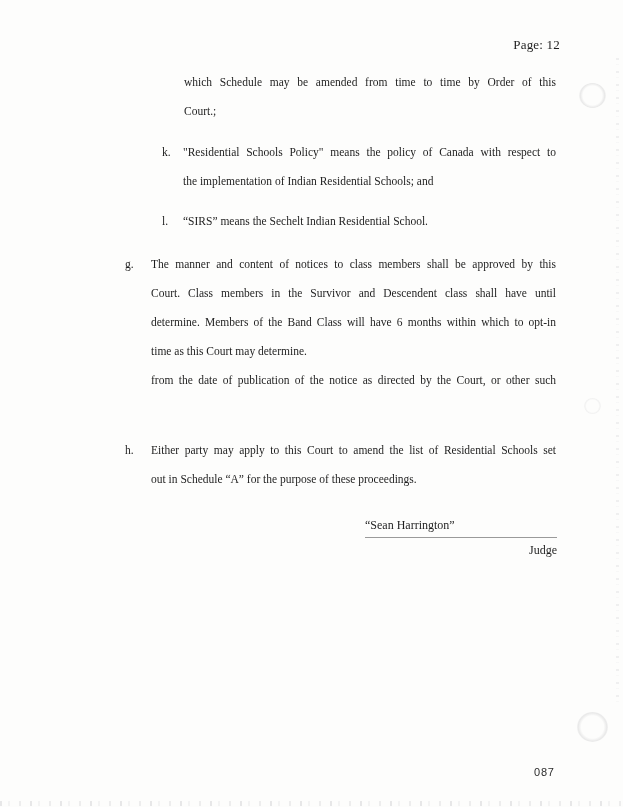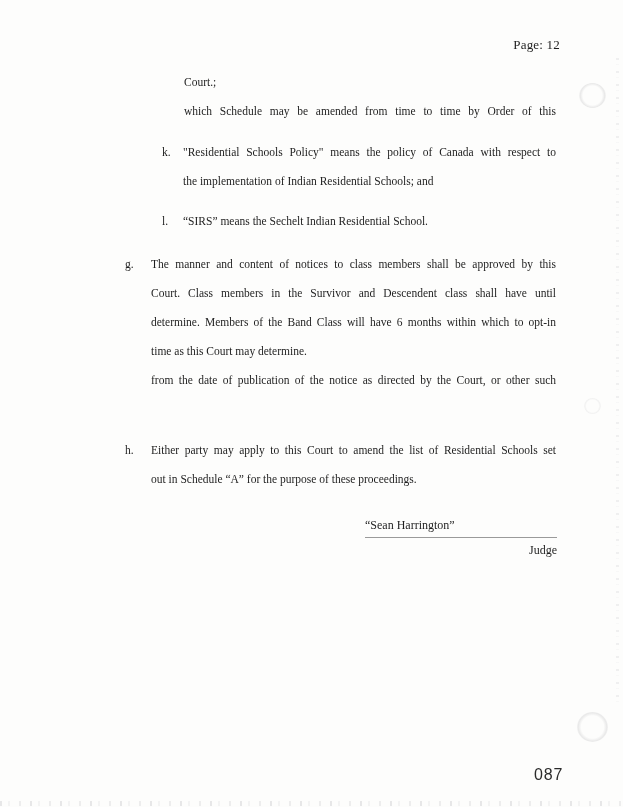--- a/index.html
+++ b/index.html
@@ -77,21 +77,21 @@
     line-height: 20px;
     margin-top: 2px;
   }
 
   
   .bates {
     position: absolute;
     left: 534px;
     top: 766px;
     font-family: "Liberation Sans", sans-serif;
-    font-size: 16px;
+    font-size: 11px;
     letter-spacing: 0.8px;
     color: #2b2b2b;
   }
 
   
   .smudge {
     position: absolute;
     border-radius: 50%;
     background: radial-gradient(circle,
       rgba(0,0,0,0) 52%,
@@ -133,22 +133,22 @@
 </style>
 </head>
 <body>
 
 <div class="page">
 
   <div class="page-label">Page: 12</div>
 
   <div class="block cont-para">
     <div class="tcol">
+        <div class="tline">which Schedule may be amended from time to time by Order of this</div>
         <div class="tline tline-last">Court.;</div>
-        <div class="tline">which Schedule may be amended from time to time by Order of this</div>
       </div>
   </div>
 
   <div class="block item item-k">
     <span class="marker">k.</span>
     <div class="tcol">
         <div class="tline">"Residential Schools Policy" means the policy of Canada with respect to</div>
         <div class="tline tline-last">the implementation of Indian Residential Schools; and</div>
       </div>
   </div>

